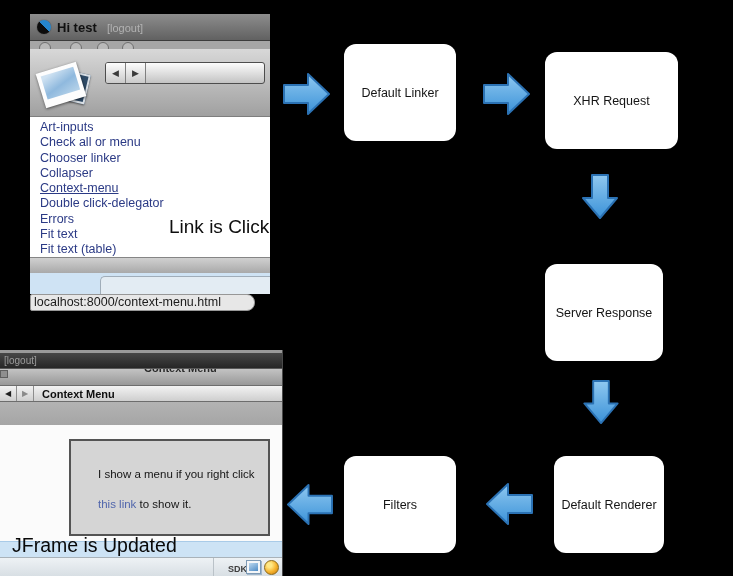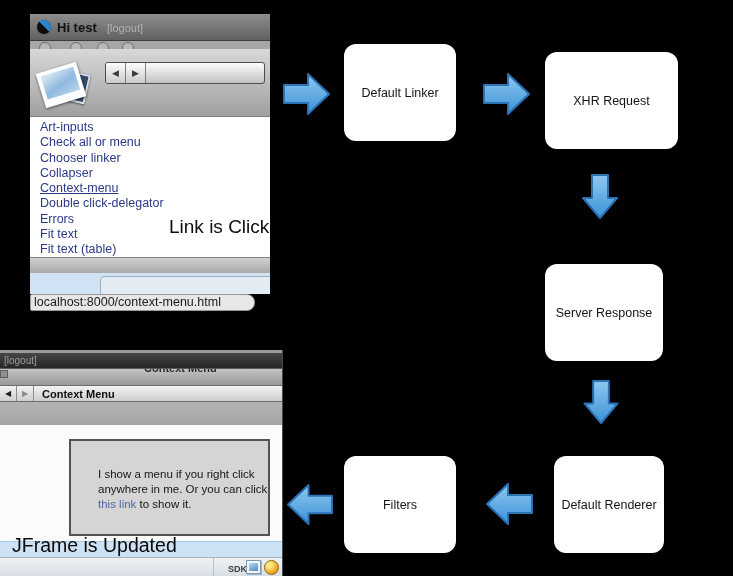--- a/index.html
+++ b/index.html
@@ -198,21 +198,21 @@
     <div class="s2-navrow">
       <span class="s2-nav-btn">◀</span>
       <span class="s2-nav-btn fwd">▶</span>
       <span class="s2-nav-label">Context Menu</span>
     </div>
     <div class="s2-spacer"></div>
     <div class="s2-content">
       <div class="s2-panel">
         <div class="s2-paneltext">
           <span>I show a menu if you right click</span><br>
-          <span>anywhere in me. Or you can click</span><br>
+          <br>
           <span class="s2-panellink">this link</span><span> to show it.</span>
         </div>
       </div>
     </div>
     <div class="s2-bluebar"></div>
     <div class="s2-caption">JFrame is Updated</div>
     <div class="s2-statusbar">
       <span class="s2-divider"></span>
       <span class="s2-sdk">SDK</span>
       <span class="icon-photostack">

